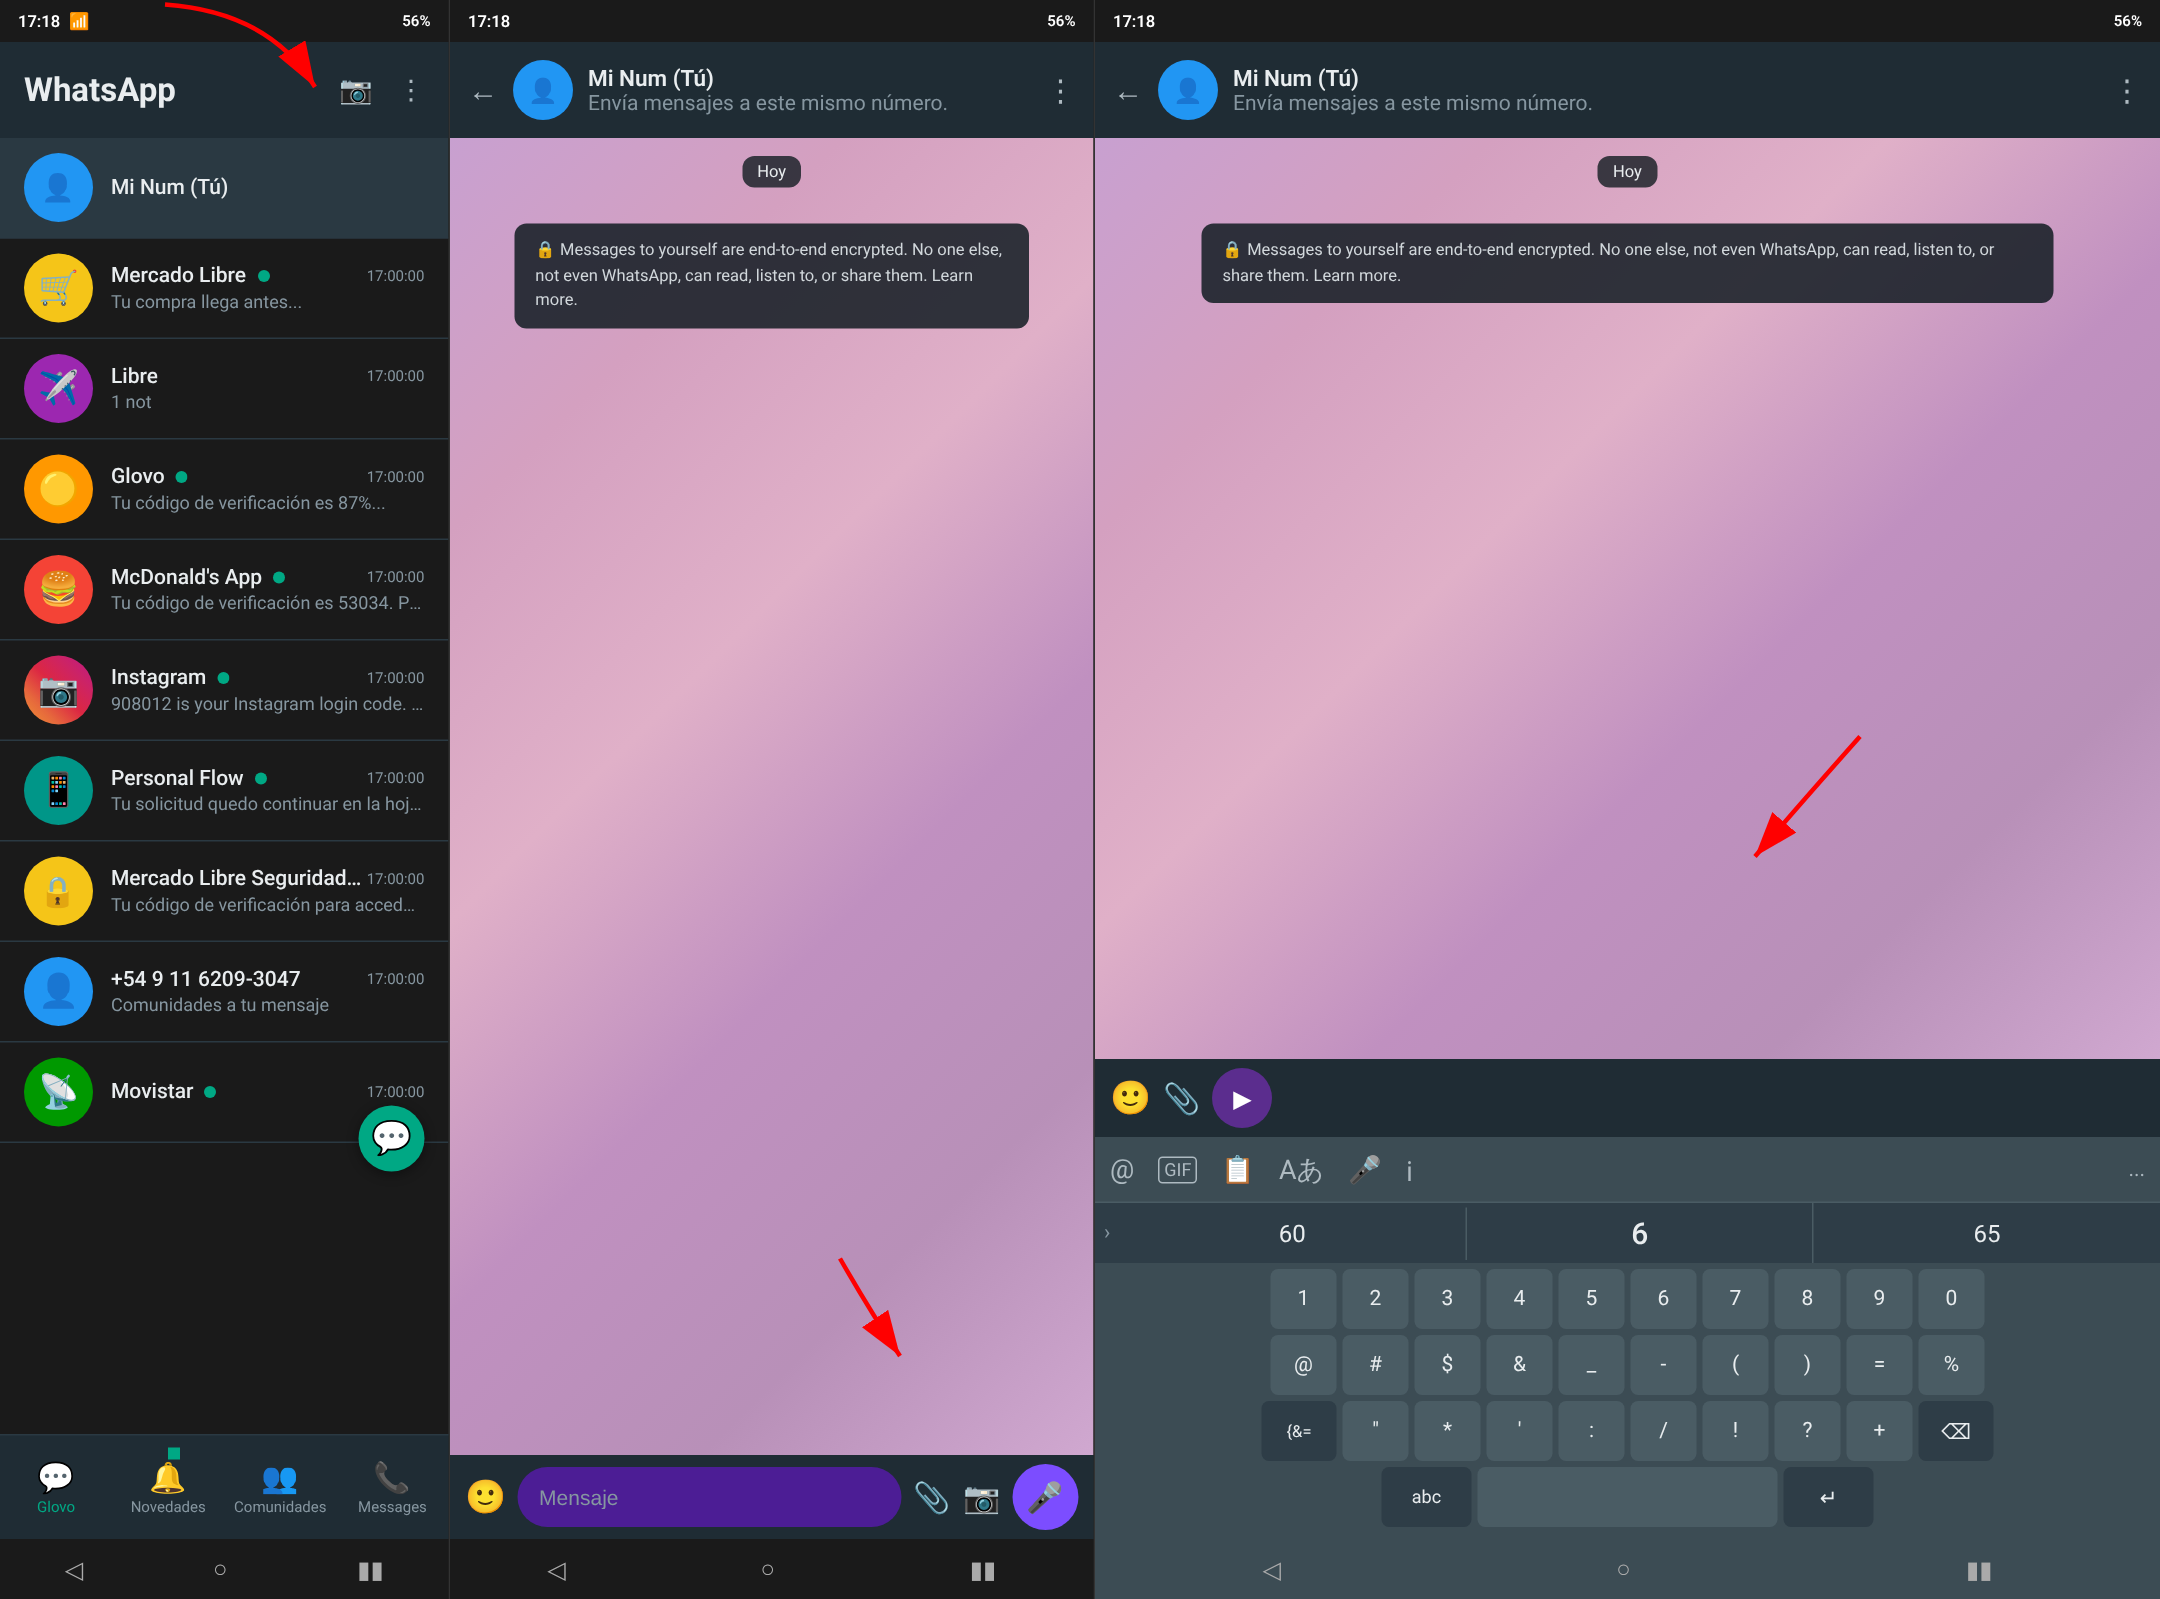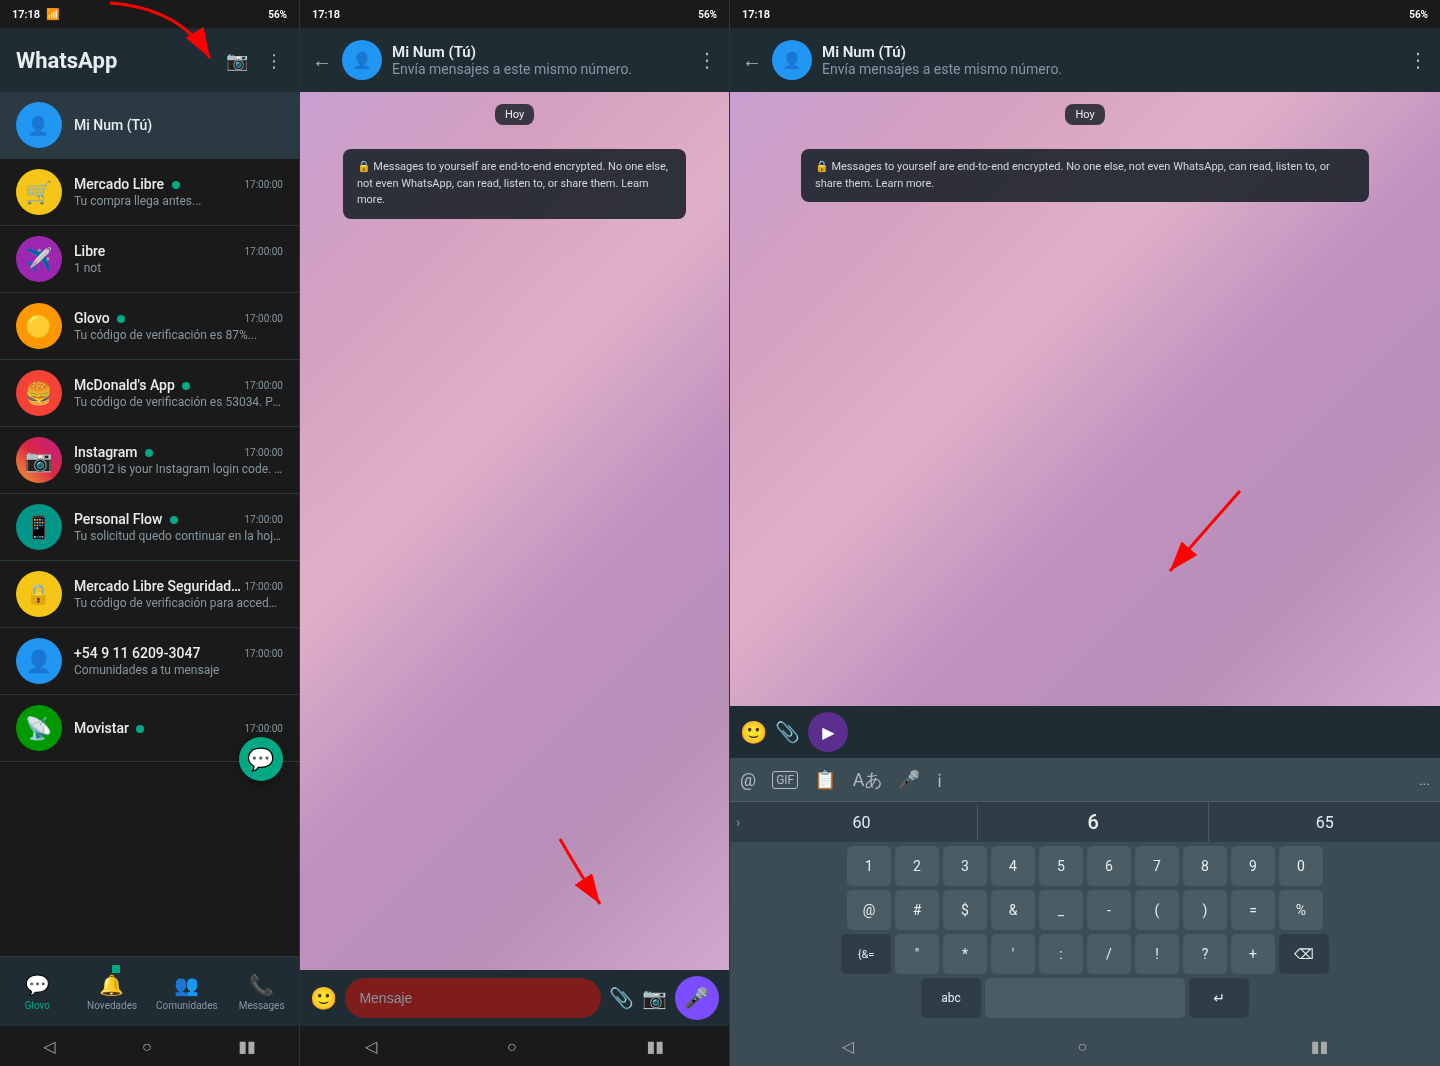--- a/index.html
+++ b/index.html
@@ -209,21 +209,21 @@
       background: #1f2c34;
       display: flex;
       align-items: center;
       padding: 8px 10px;
       gap: 8px;
       height: 56px;
     }
     .emoji-btn { color: #8696a0; font-size: 22px; cursor: pointer; }
     .message-input {
       flex: 1;
-      background: #7f1d1d;
+      background: #4c1d95;
       border: none;
       border-radius: 20px;
       padding: 12px 14px;
       color: #e9edef;
       font-size: 14px;
       outline: none;
     }
     .message-input::placeholder { color: #8696a0; }
     .attach-btn { color: #8696a0; font-size: 20px; cursor: pointer; }
     .camera-btn { color: #8696a0; font-size: 20px; cursor: pointer; }

